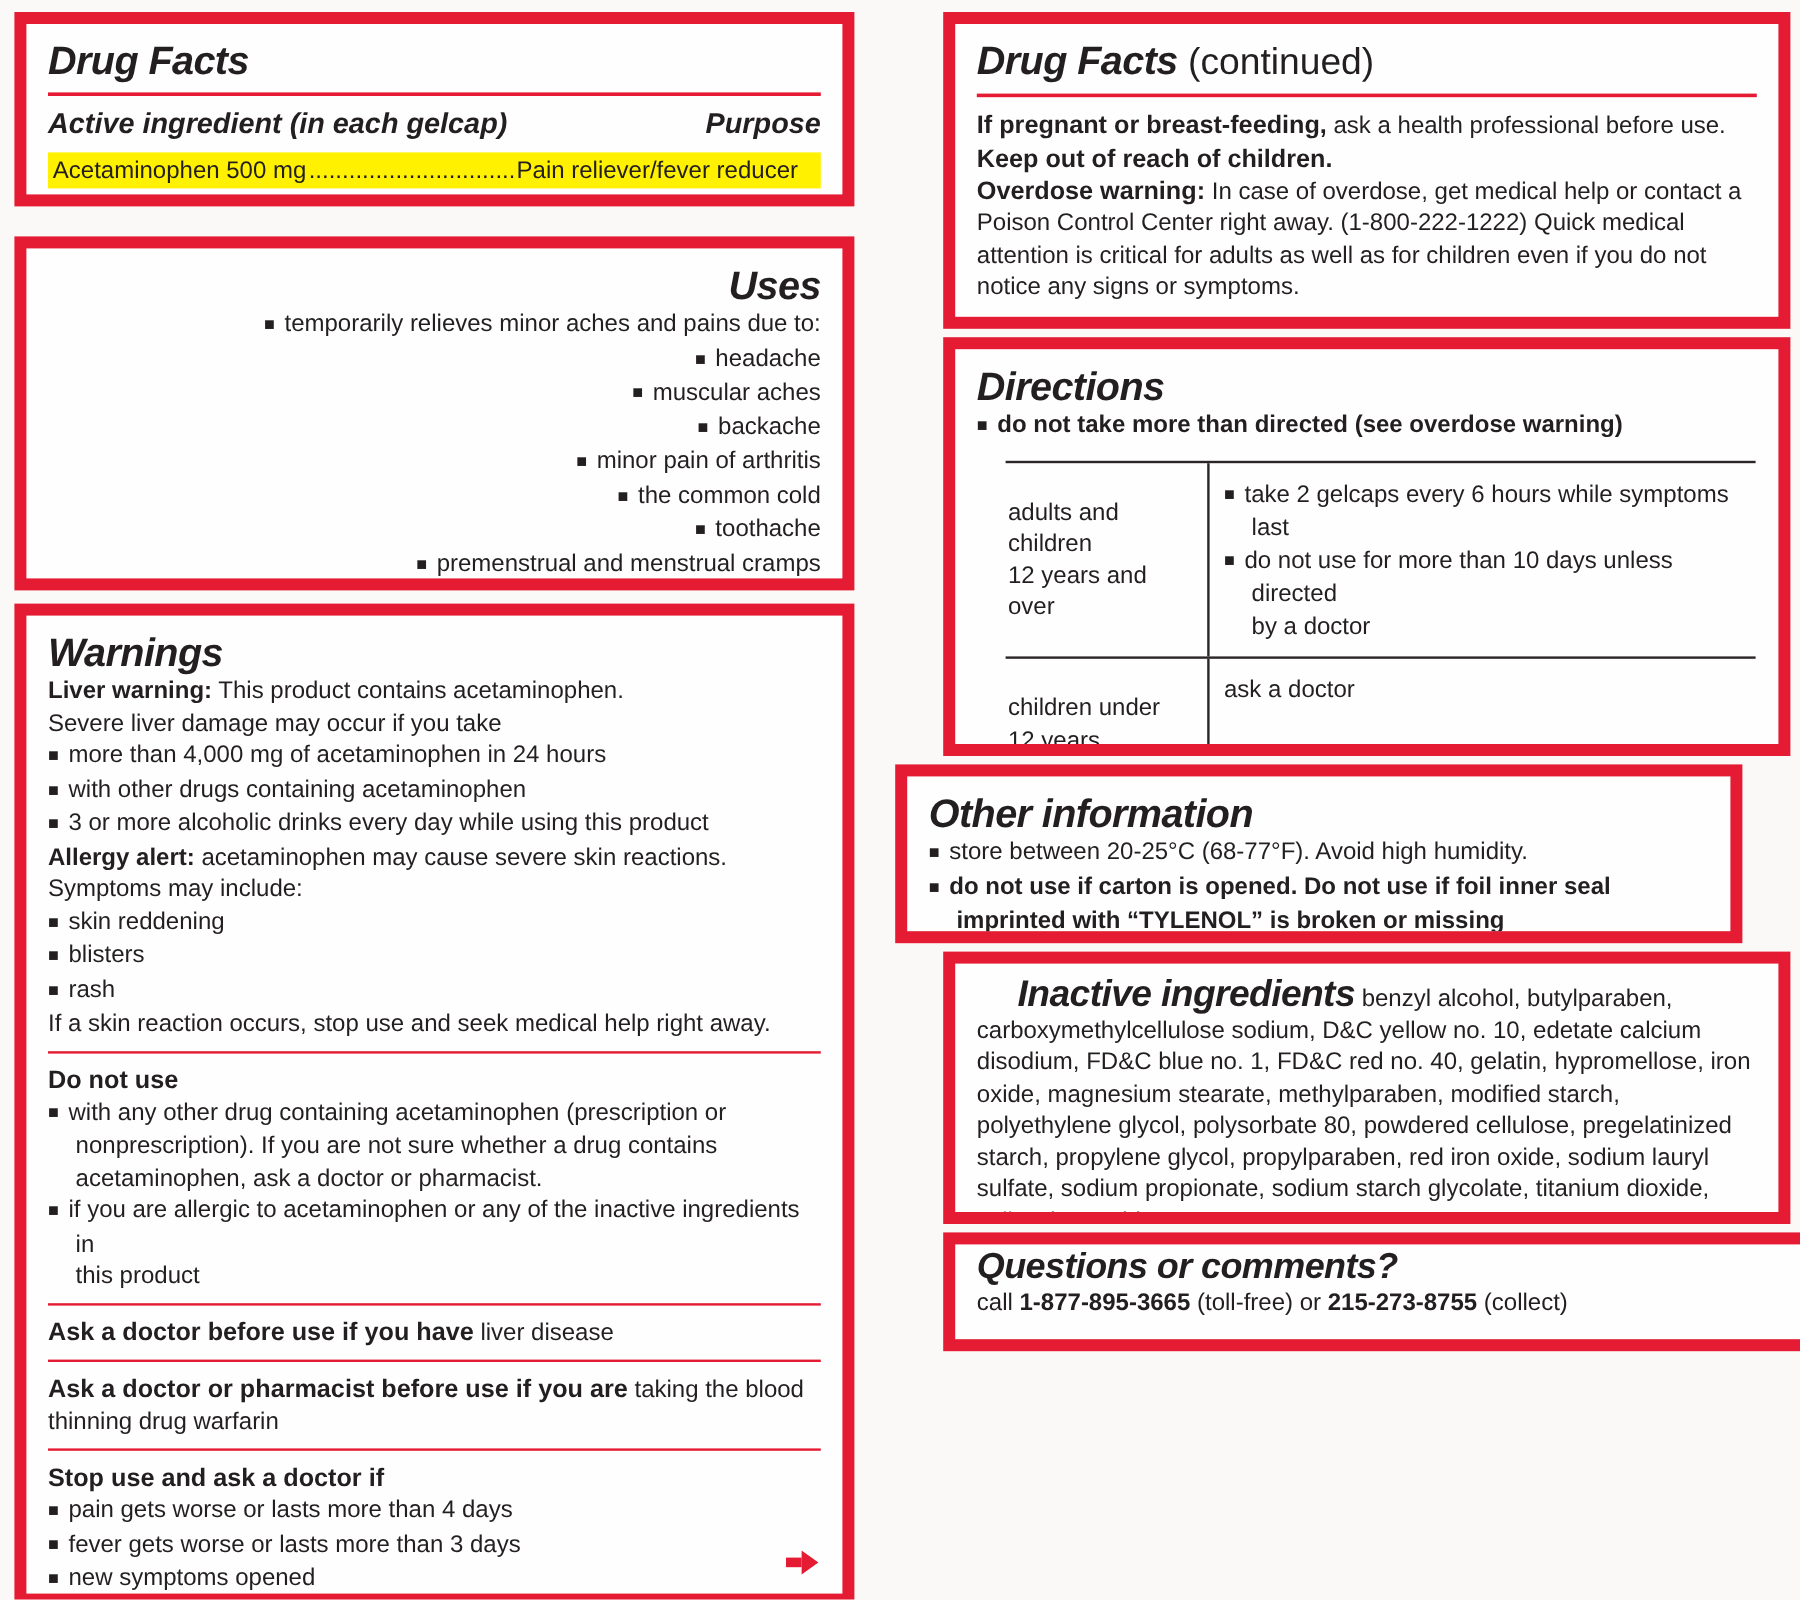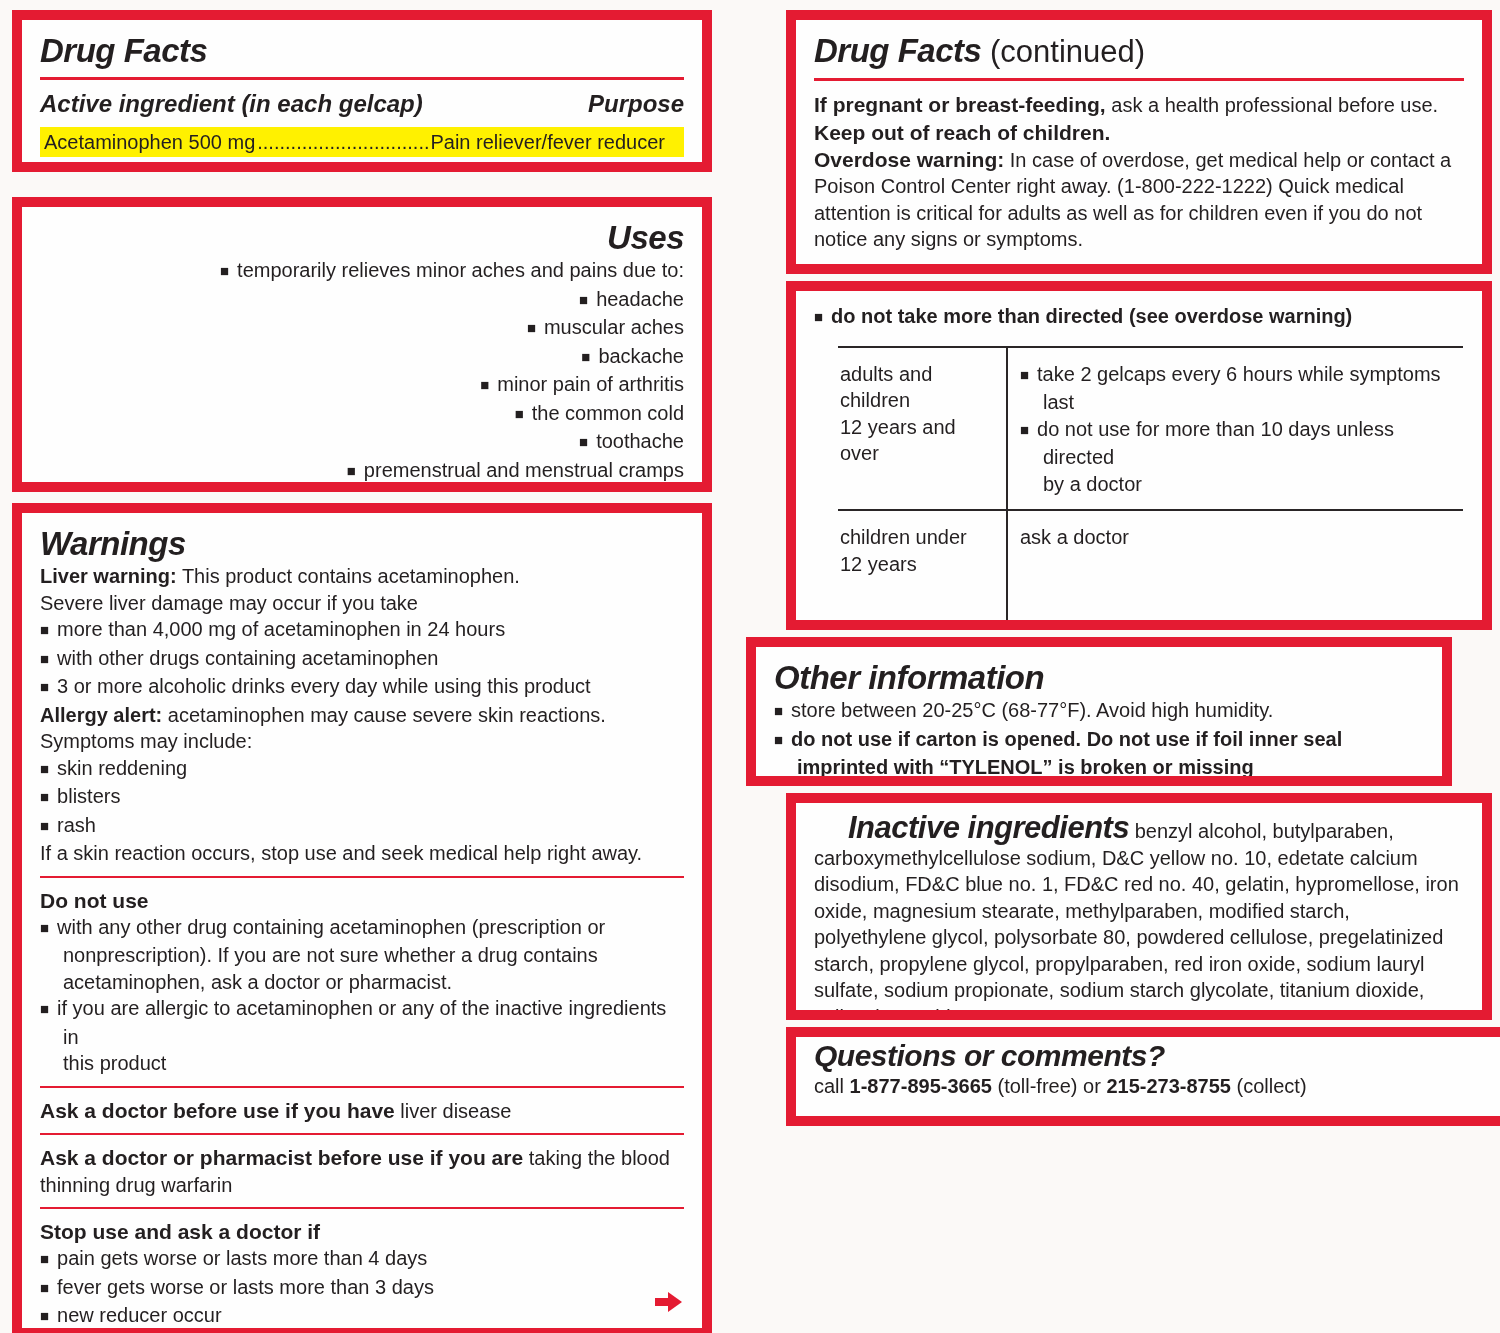--- a/index.html
+++ b/index.html
@@ -65,21 +65,21 @@
     content: "■"; font-size: 15px; margin-right: 8px;
     position: relative; top: -1px;
   }
   ul.sub { margin-left: 30px; }
   .boldline { font-weight: bold; font-size: 20.5px; }
 
   
   .dir-table { margin: 14px 0 0 24px; width: 625px; border-top: 2px solid #2a2627; }
   .dir-row { display: flex; }
   .dir-row.row1 { border-bottom: 2px solid #2a2627; }
-  .dir-col1 { width: 168px; padding: 13px 10px 12px 2px; box-sizing: border-box; }
+  .dir-col1 { width: 168px; padding: 28px 10px 12px 2px; box-sizing: border-box; }
   .dir-col2 { flex: 1; border-left: 2px solid #2a2627; padding: 13px 0 12px 12px; }
   .dir-row.row2 .dir-col2 { min-height: 86px; }
 
   .inline-title { font-size: 31px; font-style: italic; font-weight: bold; letter-spacing: -0.5px; line-height: 30px; margin-left: 34px; }
 
   
   .cont-arrow { position: absolute; right: 20px; bottom: 16px; width: 27px; height: 20px; }
   .cont-arrow .tail { position: absolute; left: 0; top: 6px; width: 13px; height: 8px; background: var(--red, #e41b32); }
   .cont-arrow .head {
     position: absolute; left: 13px; top: 0; width: 0; height: 0;
@@ -164,21 +164,21 @@
 
     <p class="body"><b class="bold-head">Ask a doctor or pharmacist before use if you are</b> <span class="prewrap">taking the blood
 thinning drug warfarin</span></p>
 
     <hr class="warn-div">
 
     <h3 class="bold-head">Stop use and ask a doctor if</h3>
     <ul class="bullets">
       <li class="b">pain gets worse or lasts more than 4 days</li>
       <li class="b">fever gets worse or lasts more than 3 days</li>
-      <li class="b">new reducer occur</li>
+      <li class="b">new symptoms opened</li>
       <li class="b">redness or swelling is present</li>
     </ul>
 
     <span class="cont-arrow">
         <span class="tail"></span>
         <span class="head"></span>
       </span>
   </section>
 
   <section class="rbox" id="box-continued">
@@ -186,20 +186,21 @@
     <hr class="red-hr">
     <p class="body"><b class="bold-head">If pregnant or breast-feeding,</b> <span>ask a health professional before use.</span></p>
     <p class="body bold-head">Keep out of reach of children.</p>
     <p class="body"><b class="bold-head">Overdose warning:</b> <span class="prewrap">In case of overdose, get medical help or contact a
 Poison Control Center right away. (1-800-222-1222) Quick medical
 attention is critical for adults as well as for children even if you do not
 notice any signs or symptoms.</span></p>
   </section>
 
   <section class="rbox" id="box-directions">
+    <div class="box-title">Directions</div>
     <p class="b boldline">do not take more than directed (see overdose warning)</p>
 
     <div class="dir-table">
       <div class="dir-row row1">
         <div class="dir-col1 body prewrap">adults and children
 12 years and over</div>
         <div class="dir-col2">
           <ul class="bullets">
             <li class="b prewrap">take 2 gelcaps every 6 hours while symptoms last</li>
             <li class="b prewrap">do not use for more than 10 days unless directed

